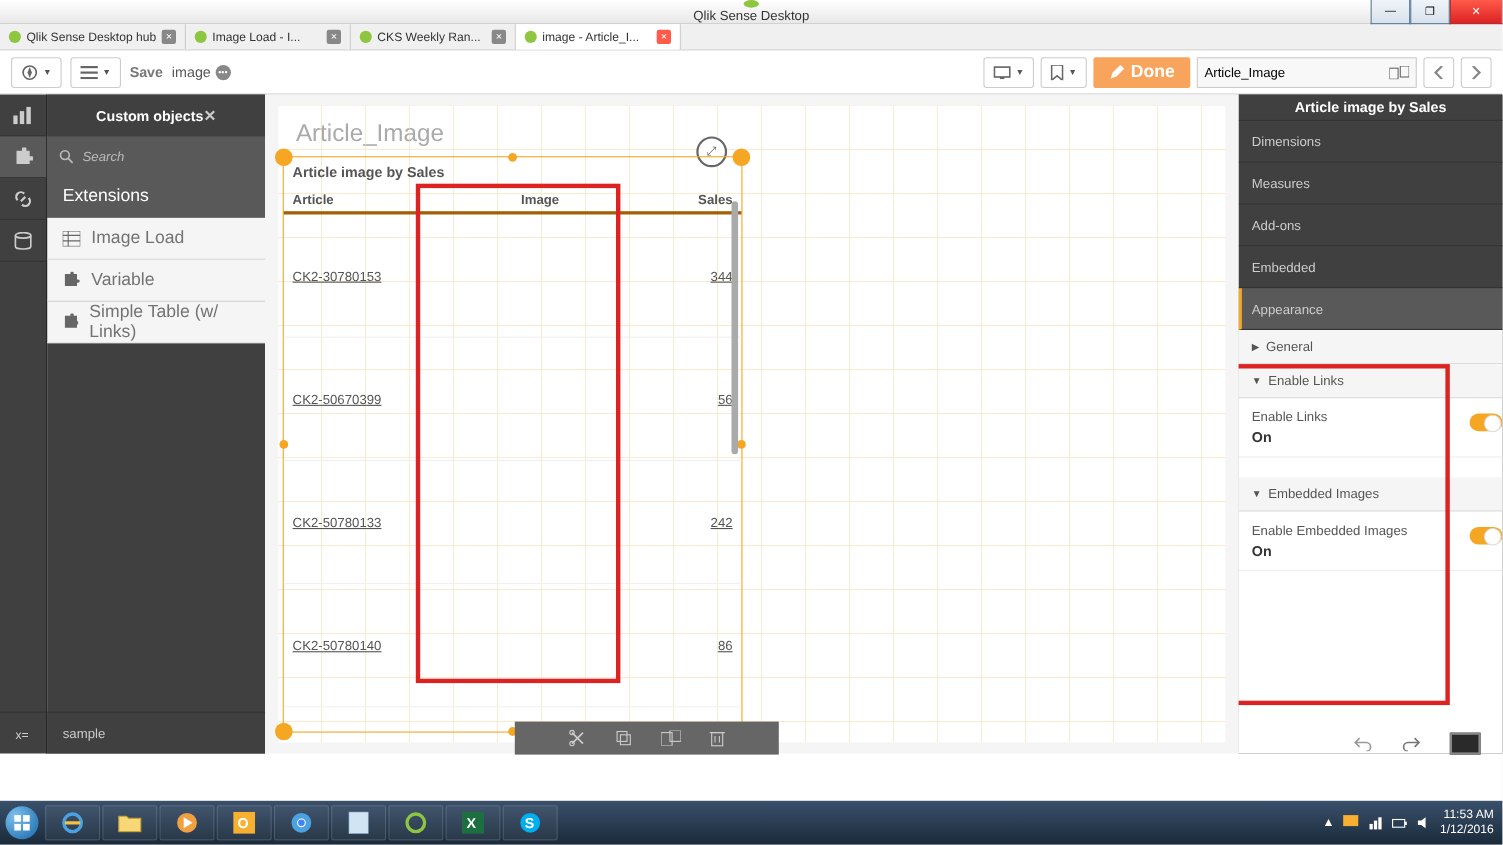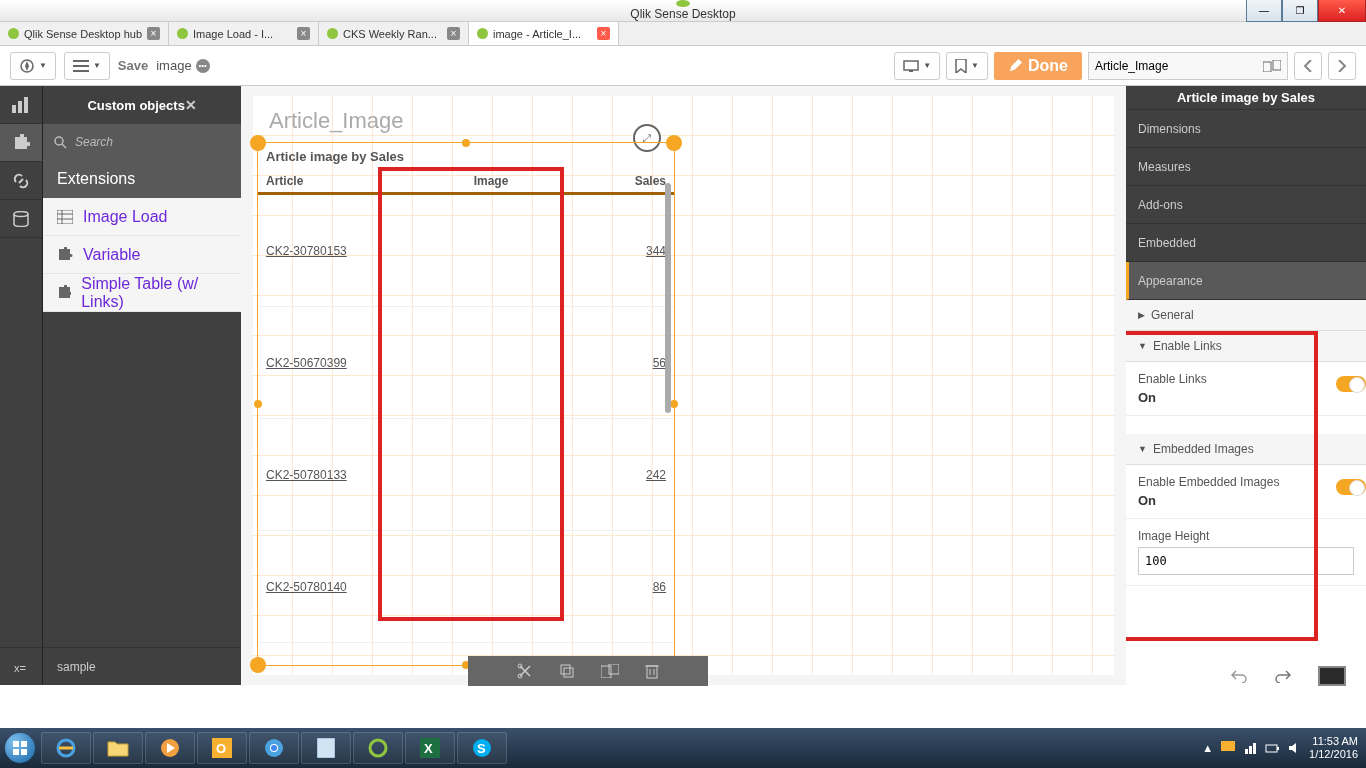--- a/index.html
+++ b/index.html
@@ -40,21 +40,21 @@
 .railbtn { height:38px; display:flex; align-items:center; justify-content:center; color:#ccc; border-bottom:1px solid #333; }
 .railbtn.active { background:#595959; }
 .railbtn.bottom { margin-top:auto; border-top:1px solid #333; border-bottom:none; }
 
 
 .side { width:198px; background:#404040; color:#ccc; display:flex; flex-direction:column; }
 .sidehdr { height:38px; background:#404040; display:flex; align-items:center; padding:17px 12px; font-size:13px; font-weight:bold; color:#fff; justify-content:center; }
 .search { height:36px; background:#595959; display:flex; align-items:center; padding:0 10px; gap:8px; font-size:12px; color:#bbb; font-style:italic; }
 .sitem { height:38px; display:flex; align-items:center; padding:0 14px; font-size:16px; gap:10px; }
 .sitem.sel { background:#595959; color:#fff; }
-.sitem.sub { background:#f5f5f5; color:#6d28d9; border-bottom:1px solid #e5e5e5; }
+.sitem.sub { background:#f5f5f5; color:#737373; border-bottom:1px solid #e5e5e5; }
 .sidebtm { margin-top:auto; height:38px; background:#404040; display:flex; align-items:center; padding:0 14px; font-size:12px; border-top:1px solid #333; }
 
 
 .canvas { flex:1; background:#f5f5f5; position:relative; padding:10px 12px; }
 .sheet { background:#fff; height:100%; position:relative; }
 .stitle { font-size:22px; color:#aaa; padding:12px 16px 6px; }
 .grid { position:absolute; inset:0; }
 .grid::before { content:""; position:absolute; inset:0; background-image:
   repeating-linear-gradient(to right, transparent 0, transparent 39px, #f8d9a8 39px, #f8d9a8 40px),
   repeating-linear-gradient(to bottom, transparent 0, transparent 39px, #f8d9a8 39px, #f8d9a8 40px);
@@ -368,24 +368,20 @@
         <div style="height:18px;"></div>
         <div class="psec hdr">
             <span style="font-size:9px;">▼</span>
             <span>Embedded Images</span>
           </div>
         <div class="pfield">
           <div class="lbl">Enable Embedded Images</div>
           <div class="val">On</div>
           <div class="toggle"></div>
         </div>
-        <div class="pfield">
-          <div class="lbl">Image Height</div>
-          <input class="pinput" value="100" style="">
-        </div>
       </div>
     </div>
   </div>
 </div>
 
 <div class="botbar">
   <svg width="16" height="16">
       <path d="M3 3 L13 13 M13 3 L3 13" stroke="#ccc" stroke-width="1.5"></path>
       <circle cx="3" cy="13" r="2" fill="none" stroke="#ccc"></circle>
       <circle cx="3" cy="3" r="2" fill="none" stroke="#ccc"></circle>

